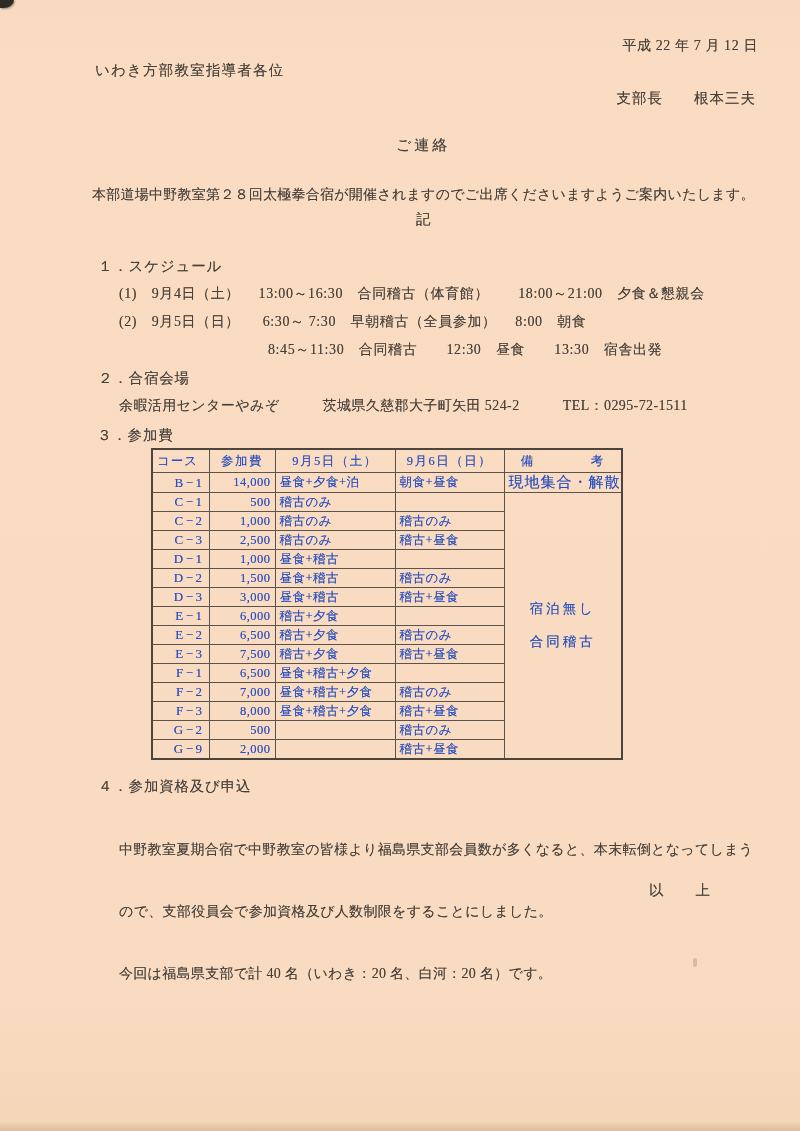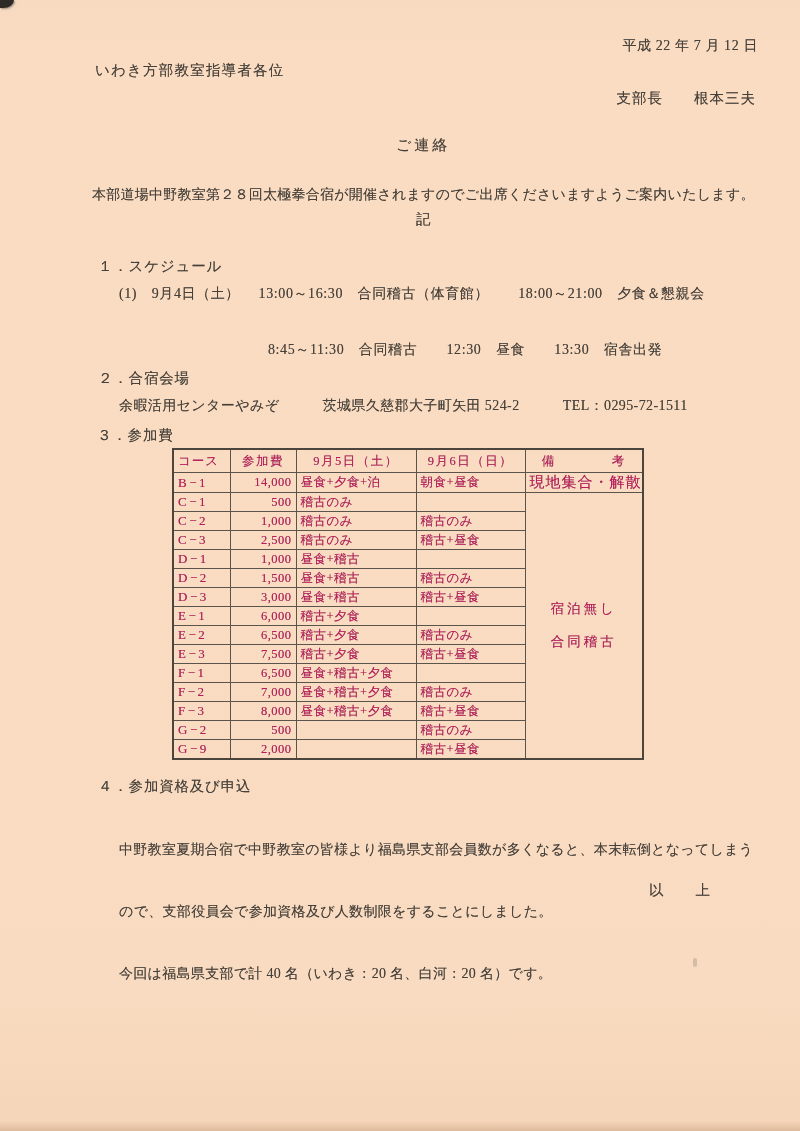--- a/index.html
+++ b/index.html
@@ -27,34 +27,34 @@
   #sched-line3{top:341px;left:268px;font-size:14px;letter-spacing:0.6px;}
   #venue-heading{top:369px;left:98px;font-family:Liberation Serif, serif;}
   #venue-detail{top:397px;left:119px;font-size:14px;letter-spacing:0.4px;}
   #fee-heading{top:426px;left:97px;}
   #app-heading{top:777px;left:98px;}
   #app-para{top:801px;left:119px;font-size:14px;letter-spacing:0.3px;}
   #app-para .app-line{height:27px;line-height:27px;white-space:pre;}
   #closing{top:881px;left:649px;font-size:14.5px;letter-spacing:1px;}
   
   #fee-table{
-    position:absolute;top:448px;left:172px;width:470px;
+    position:absolute;top:448px;left:151px;width:470px;
     border-collapse:collapse;table-layout:fixed;
-    font-size:12.5px;color:#be185d;
+    font-size:12.5px;color:#1d4ed8;
   }
   #fee-table th,#fee-table td{
     border:1px solid #5b544c;padding:0 4px;vertical-align:middle;
     font-weight:normal;overflow:hidden;white-space:pre;
     text-shadow:0 0 0.5px rgba(74,64,52,0.5);
   }
   #fee-table{border:2px solid #4b453e;}
   #fee-table th{height:22px;text-align:center;letter-spacing:1.5px;}
   #fee-table th:first-child{text-align:left;letter-spacing:1px;}
   #fee-table tbody td{height:18px;}
-  .course-cell{text-align:left;letter-spacing:2.5px;font-size:13px;}
+  .course-cell{text-align:right;letter-spacing:2.5px;font-size:13px;}
   .fee-cell{text-align:right;letter-spacing:0.5px;margin-top:41px;}
   .day1-cell,.day2-cell{text-align:left;letter-spacing:0.5px;}
   .note-cell{text-align:center;letter-spacing:1px;font-size:15px;}
   .merged-note-cell{text-align:center;}
   .merged-note-cell .mn-line{
     font-size:13.5px;letter-spacing:3px;line-height:16px;
     text-shadow:0 0 0.5px rgba(74,64,52,0.5);
   }
   .merged-note-cell .mn-line + .mn-line{margin-top:17px;}
   
@@ -79,20 +79,21 @@
 
   <div id="doc-date" class="abs">平成 22 年 7 月 12 日</div>
   <div id="recipient" class="abs">いわき方部教室指導者各位</div>
   <div id="sender" class="abs">支部長　　根本三夫</div>
   <div id="doc-title" class="abs">ご連絡</div>
   <div id="intro" class="abs">本部道場中野教室第２８回太極拳合宿が開催されますのでご出席くださいますようご案内いたします。</div>
   <div id="record-mark" class="abs">記</div>
 
   <div id="sched-heading" class="abs sec-heading">１．スケジュール</div>
   <div id="sched-line1" class="abs">(1)　9月4日（土）　 13:00～16:30　合同稽古（体育館）　　18:00～21:00　夕食＆懇親会</div>
+  <div id="sched-line2" class="abs">(2)　9月5日（日）　  6:30～ 7:30　早朝稽古（全員参加）　 8:00　朝食</div>
   <div id="sched-line3" class="abs">8:45～11:30　合同稽古　　12:30　昼食　　13:30　宿舎出発</div>
 
   <div id="venue-heading" class="abs sec-heading">２．合宿会場</div>
   <div id="venue-detail" class="abs">余暇活用センターやみぞ　　　茨城県久慈郡大子町矢田 524-2　　　TEL：0295-72-1511</div>
 
   <div id="fee-heading" class="abs sec-heading">３．参加費</div>
 
   <table id="fee-table">
     <colgroup>
       <col style="width:57px">

